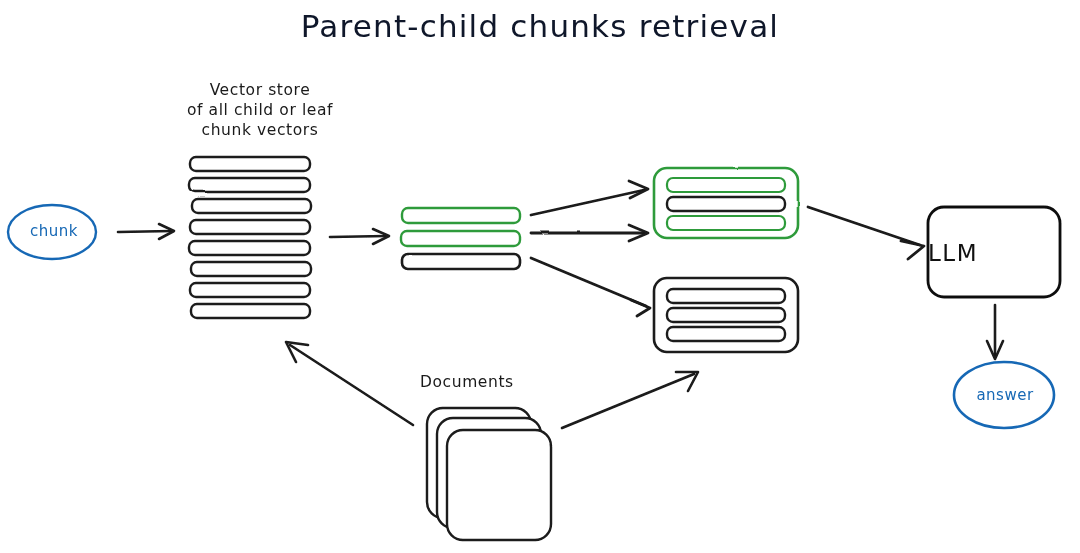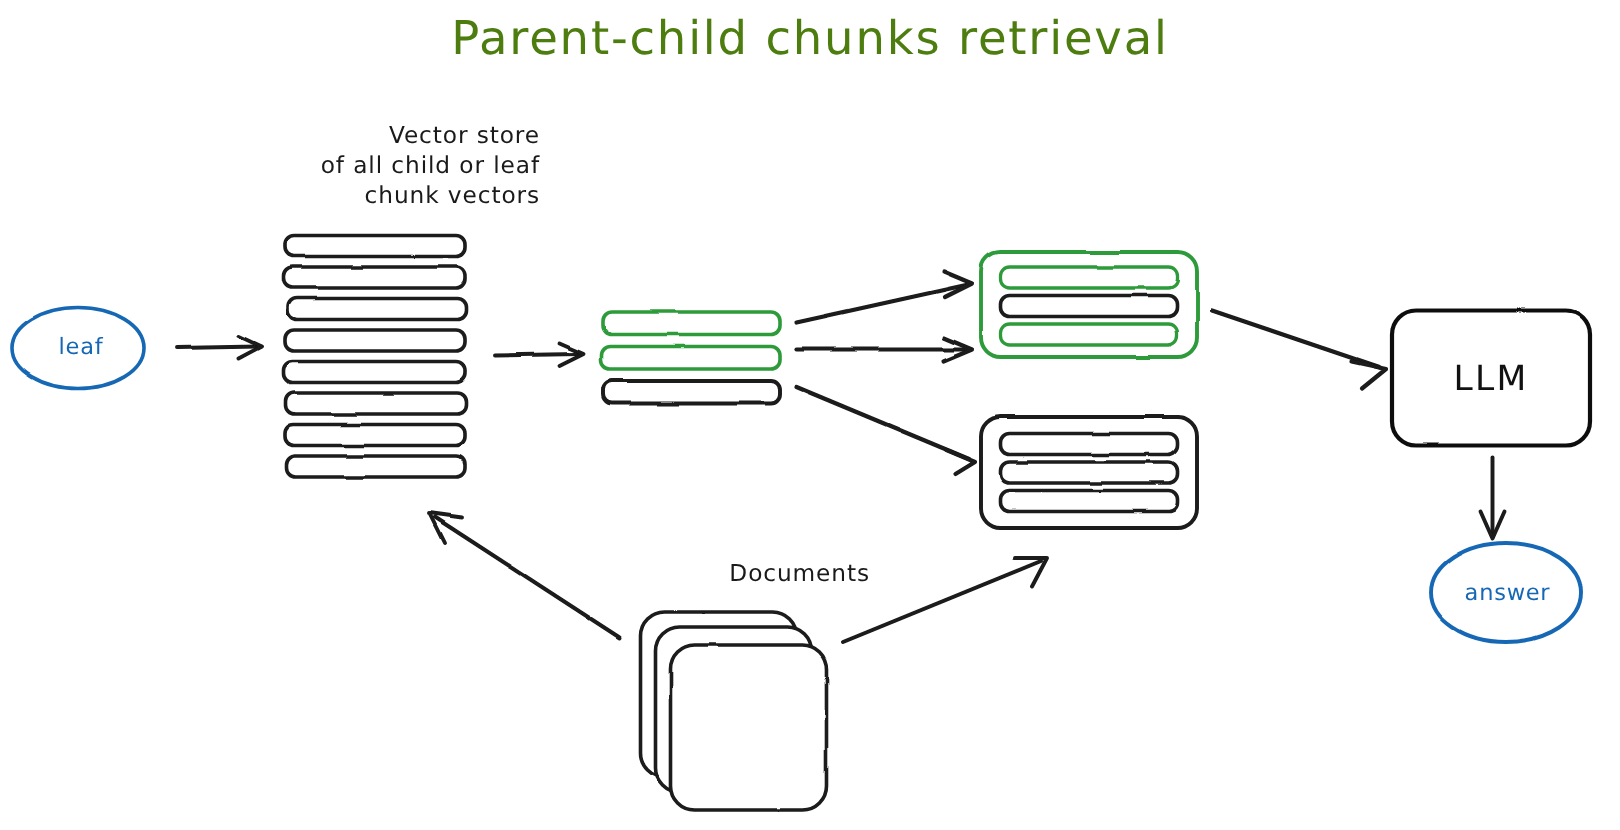--- a/index.html
+++ b/index.html
@@ -20,55 +20,54 @@
     color: #1a1a1a;
     letter-spacing: 0.6px;
   }
   #title {
     position: absolute;
     left: 0;
     top: 8px;
     width: 1080px;
     text-align: center;
     font-size: 31px;
-    color: #4d7c0f;
+    color: #0f172a;
     font-weight: 400;
     letter-spacing: 1.2px;
   }
   .label {
     position: absolute;
     font-size: 15.5px;
     line-height: 20px;
     color: #1a1a1a;
     white-space: pre-line;
   }
-  #lbl-vector-store { left: 160px; top: 80px; width: 200px; text-align: right; }
+  #lbl-vector-store { left: 160px; top: 80px; width: 200px; text-align: center; }
   #lbl-topk        { left: 392px; top: 160px; width: 145px; text-align: center; }
   #lbl-parent      { left: 663px; top: 89px;  width: 230px; text-align: left; }
-  #lbl-documents   { left: 440px; top: 372px; width: 140px; text-align: right; }
+  #lbl-documents   { left: 420px; top: 372px; width: 140px; text-align: left; }
 
   svg#art {
     position: absolute;
     left: 0; top: 0;
     width: 1080px;
     height: 553px;
   }
   .node-text {
     position: absolute;
     font-size: 15px;
     color: #1668b5;
     text-align: center;
     letter-spacing: 0.5px;
   }
   #txt-query  { left: 8px;  top: 222px; width: 92px; }
   #txt-answer { left: 955px; top: 386px; width: 100px; }
   #txt-llm {
     position: absolute;
     left: 928px; top: 240px; width: 132px;
-    text-align: center;
     font-size: 23px;
     color: #111111;
     letter-spacing: 1.5px;
   }
 </style>
 </head>
 <body>
 
 <div id="canvas">
 
@@ -171,17 +170,17 @@
       </g>
 
       <g stroke="#1a1a1a" stroke-width="2.6" fill="none" stroke-linecap="round" stroke-linejoin="round">
         <path d="M562 428 L694 374"></path>
         <path d="M676 372 L698 372 L688 391"></path>
       </g>
 
     </g>
   </svg>
 
-  <div id="txt-query" class="node-text hand">leaf</div>
+  <div id="txt-query" class="node-text hand">chunk</div>
   <div id="txt-llm" class="hand">LLM</div>
   <div id="txt-answer" class="node-text hand">answer</div>
 
 </div>
 
 </body></html>

